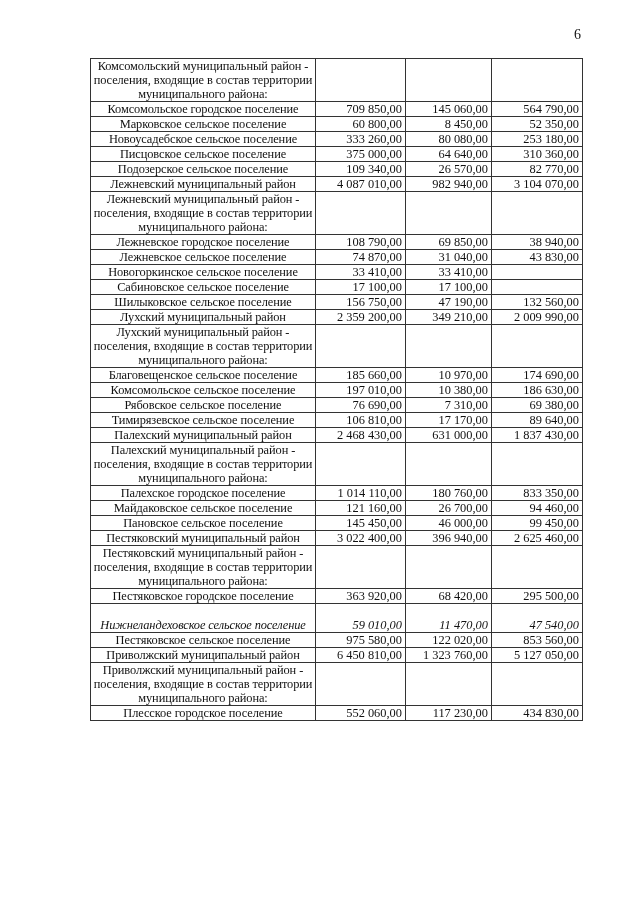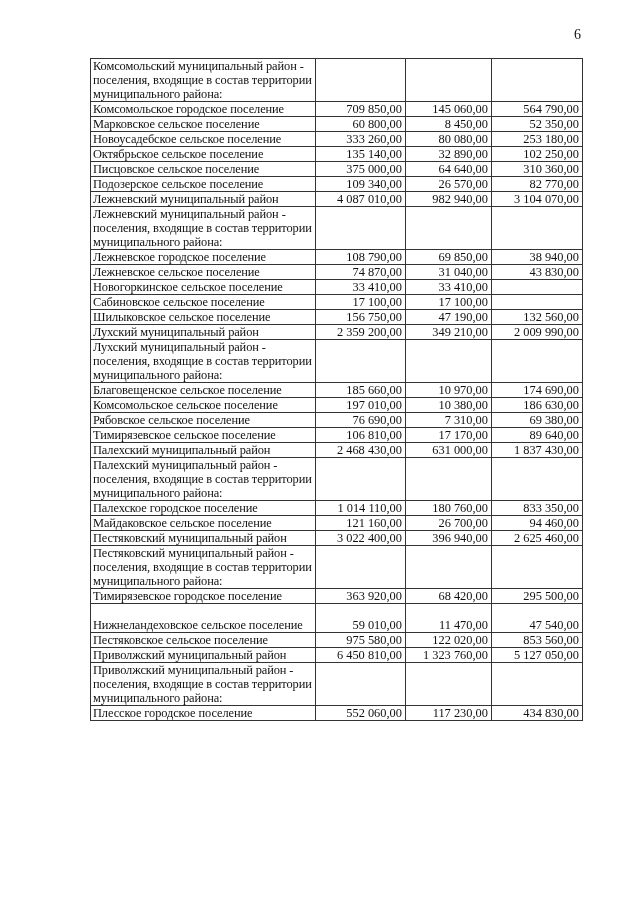--- a/index.html
+++ b/index.html
@@ -7,24 +7,24 @@
          font-family: "Liberation Serif", "DejaVu Serif", serif; color: #111; }
   .page-num { position: absolute; left: 574px; top: 27px; font-size: 14px; }
   table.fin { position: absolute; left: 90px; top: 58px; border-collapse: collapse;
               table-layout: fixed; width: 492px; font-size: 12.4px; line-height: 14px; }
   table.fin col.c0 { width: 225px; }
   table.fin col.c1 { width: 90px; }
   table.fin col.c2 { width: 86px; }
   table.fin col.c3 { width: 91px; }
   table.fin td { border: 1px solid #333; padding: 0 2px 0 2px; vertical-align: bottom;
                  white-space: nowrap; overflow: hidden; height: 13.6px; }
-  table.fin td.name { white-space: normal; text-align: left; letter-spacing: -0.1px; }
+  table.fin td.name { white-space: normal; text-align: center; letter-spacing: -0.1px; }
   table.fin td.num { text-align: right; padding-right: 3px; }
   table.fin tr.hdr td { height: 41px; }
-  table.fin tr.two td { height: 28px; }
+  table.fin tr.two td { height: 28px; font-style: italic; }
 </style>
 </head>
 <body>
 
 <div class="page-num">6</div>
 
 <table class="fin">
   <colgroup>
       <col class="c0">
       <col class="c1">
@@ -50,26 +50,20 @@
         <td class="num">8 450,00</td>
         <td class="num">52 350,00</td>
       </tr>
       <tr>
         <td class="name">Новоусадебское сельское поселение</td>
         <td class="num">333 260,00</td>
         <td class="num">80 080,00</td>
         <td class="num">253 180,00</td>
       </tr>
       <tr>
-        <td class="name">Октябрьское сельское поселение</td>
-        <td class="num">135 140,00</td>
-        <td class="num">32 890,00</td>
-        <td class="num">102 250,00</td>
-      </tr>
-      <tr>
         <td class="name">Писцовское сельское поселение</td>
         <td class="num">375 000,00</td>
         <td class="num">64 640,00</td>
         <td class="num">310 360,00</td>
       </tr>
       <tr>
         <td class="name">Подозерское сельское поселение</td>
         <td class="num">109 340,00</td>
         <td class="num">26 570,00</td>
         <td class="num">82 770,00</td>
@@ -170,33 +164,39 @@
         <td class="num">180 760,00</td>
         <td class="num">833 350,00</td>
       </tr>
       <tr>
         <td class="name">Майдаковское сельское поселение</td>
         <td class="num">121 160,00</td>
         <td class="num">26 700,00</td>
         <td class="num">94 460,00</td>
       </tr>
       <tr>
+        <td class="name">Пановское сельское поселение</td>
+        <td class="num">145 450,00</td>
+        <td class="num">46 000,00</td>
+        <td class="num">99 450,00</td>
+      </tr>
+      <tr>
         <td class="name">Пестяковский муниципальный район</td>
         <td class="num">3 022 400,00</td>
         <td class="num">396 940,00</td>
         <td class="num">2 625 460,00</td>
       </tr>
       <tr class="hdr">
         <td class="name">Пестяковский муниципальный район - поселения, входящие в состав территории муниципального района:</td>
         <td class="num"></td>
         <td class="num"></td>
         <td class="num"></td>
       </tr>
       <tr>
-        <td class="name">Тимирязевское городское поселение</td>
+        <td class="name">Пестяковское городское поселение</td>
         <td class="num">363 920,00</td>
         <td class="num">68 420,00</td>
         <td class="num">295 500,00</td>
       </tr>
       <tr class="two">
         <td class="name">Нижнеландеховское сельское поселение</td>
         <td class="num">59 010,00</td>
         <td class="num">11 470,00</td>
         <td class="num">47 540,00</td>
       </tr>

